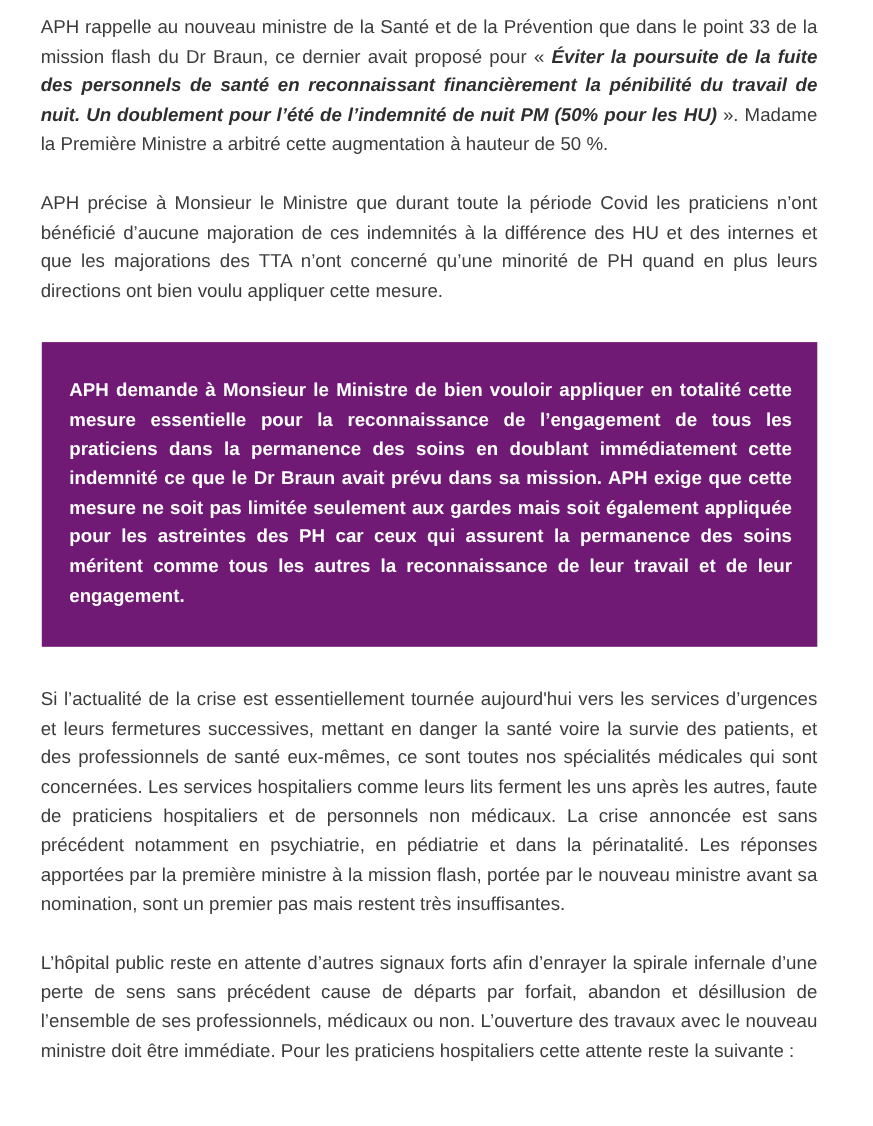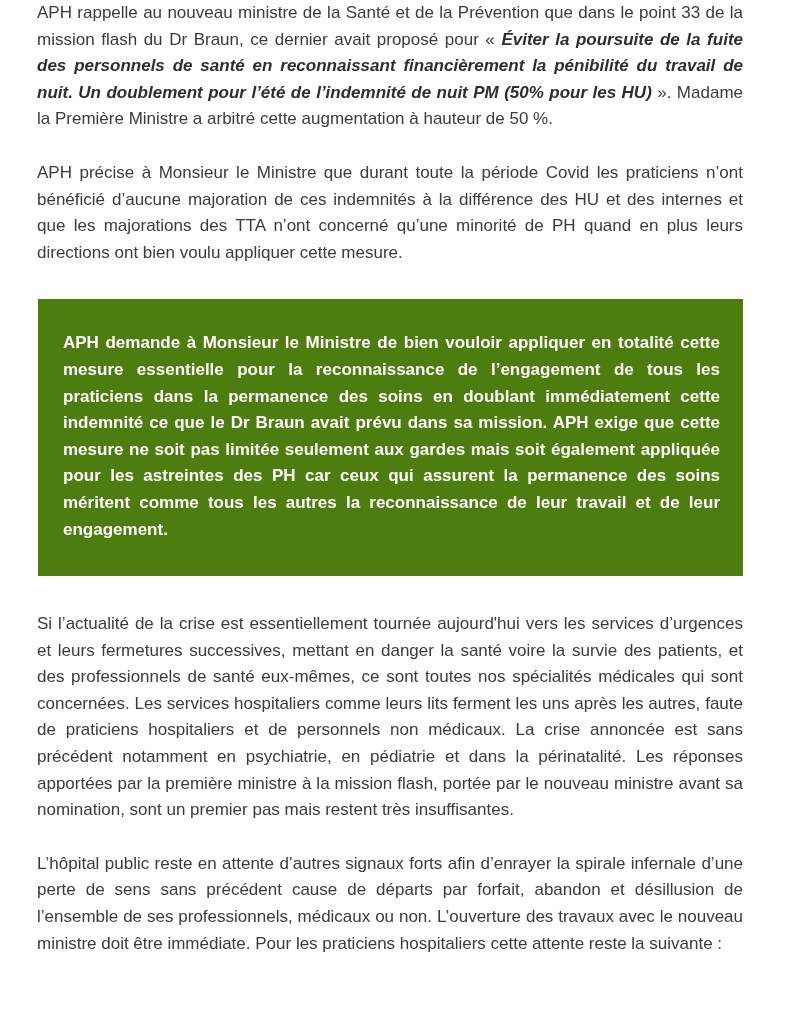--- a/index.html
+++ b/index.html
@@ -14,36 +14,37 @@
   .page {
     position: relative;
     width: 794px;
     height: 1024px;
     background: #ffffff;
     font-family: "Liberation Sans", "DejaVu Sans", sans-serif;
   }
   .content {
     margin-left: 37px;
     width: 706px;
+    padding-top: 12px;
   }
   .para {
     font-size: 17px;
     line-height: 26.6px;
     color: #3b3b3b;
     text-align: justify;
     margin: 0 0 27px 0;
   }
   .quote-emphasis {
     font-weight: bold;
     font-style: italic;
     color: #2e2e2e;
   }
   .callout {
     box-sizing: border-box;
-    background: #4d7c0f;
+    background: #701a75;
     color: #ffffff;
     width: 705px;
     margin: 33px 0 35px 1px;
     padding: 31px 23px 33px 25px;
     font-size: 17px;
     line-height: 26.6px;
     font-weight: bold;
     text-align: justify;
   }
 </style>

